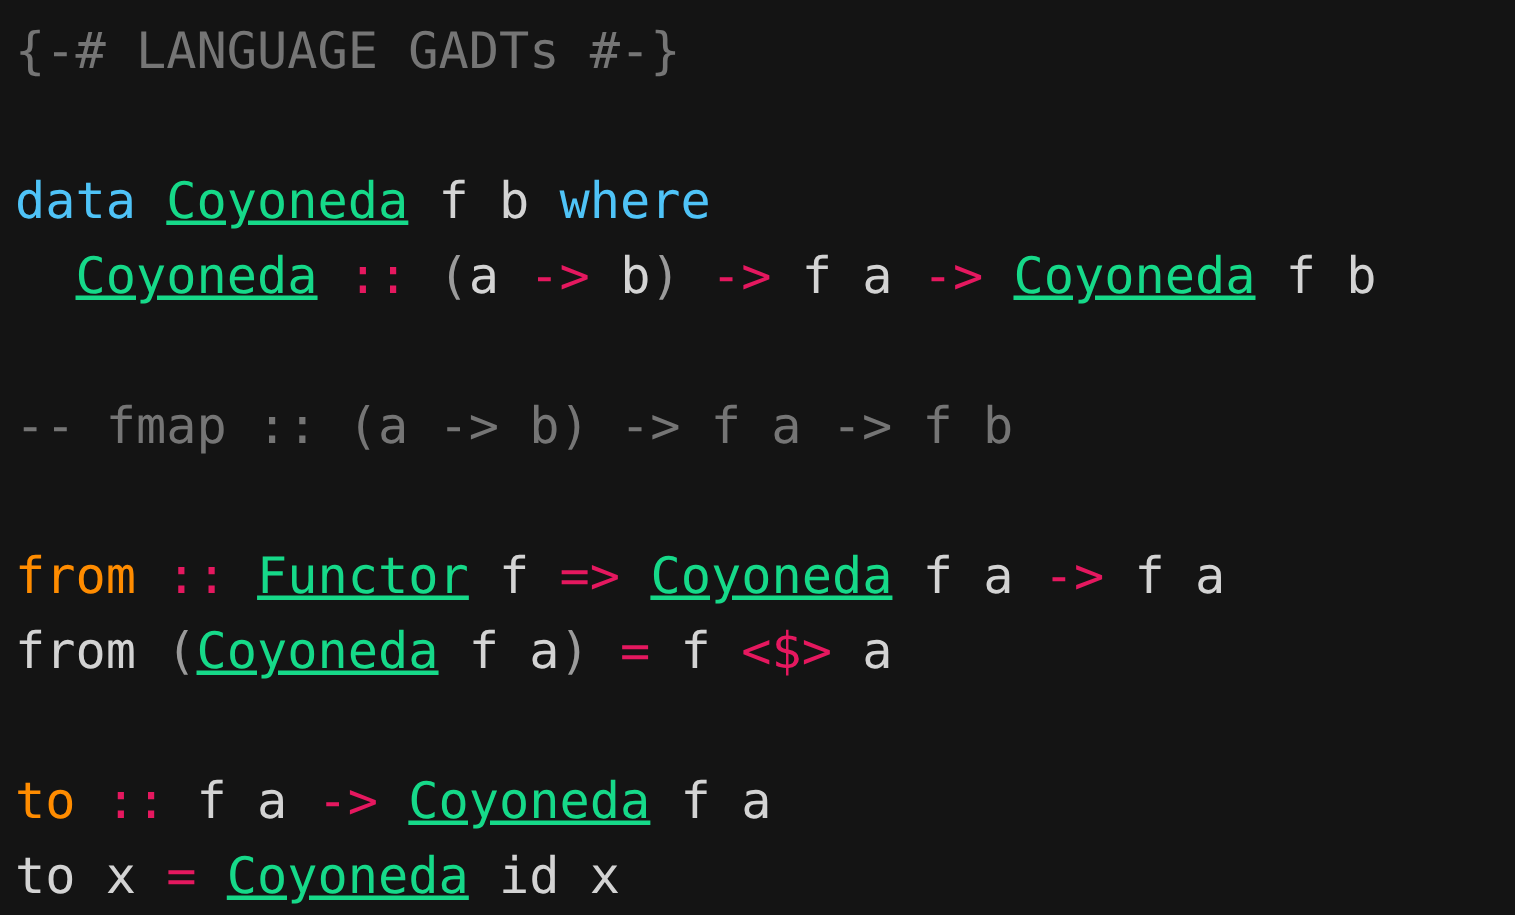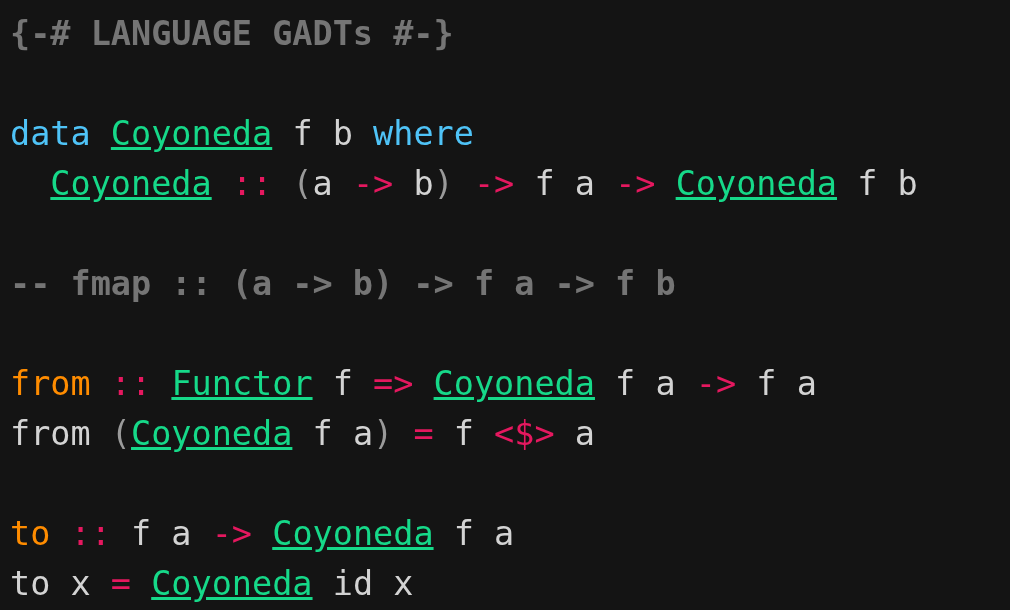--- a/index.html
+++ b/index.html
@@ -43,21 +43,21 @@
     tab-size: 2;
   }
   .line {
     display: block;
     height: 50px;
     white-space: pre;
   }
   .tok { white-space: pre; }
   
   .c-plain    { color: #d3d3d3; }
-  .c-comment  { color: #757575; font-weight: bold; }
+  .c-comment  { color: #757575; }
   .c-keyword  { color: #4fc3f7; text-align: center; }
   .c-type     { color: #16d989; text-decoration: underline; }
   .c-operator { color: #e5185f; }
   .c-function { color: #ff8c00; }
   .c-punct    { color: #9a9a9a; }
 </style>
 </head>
 <body>
 
 <div id="screenshot">

